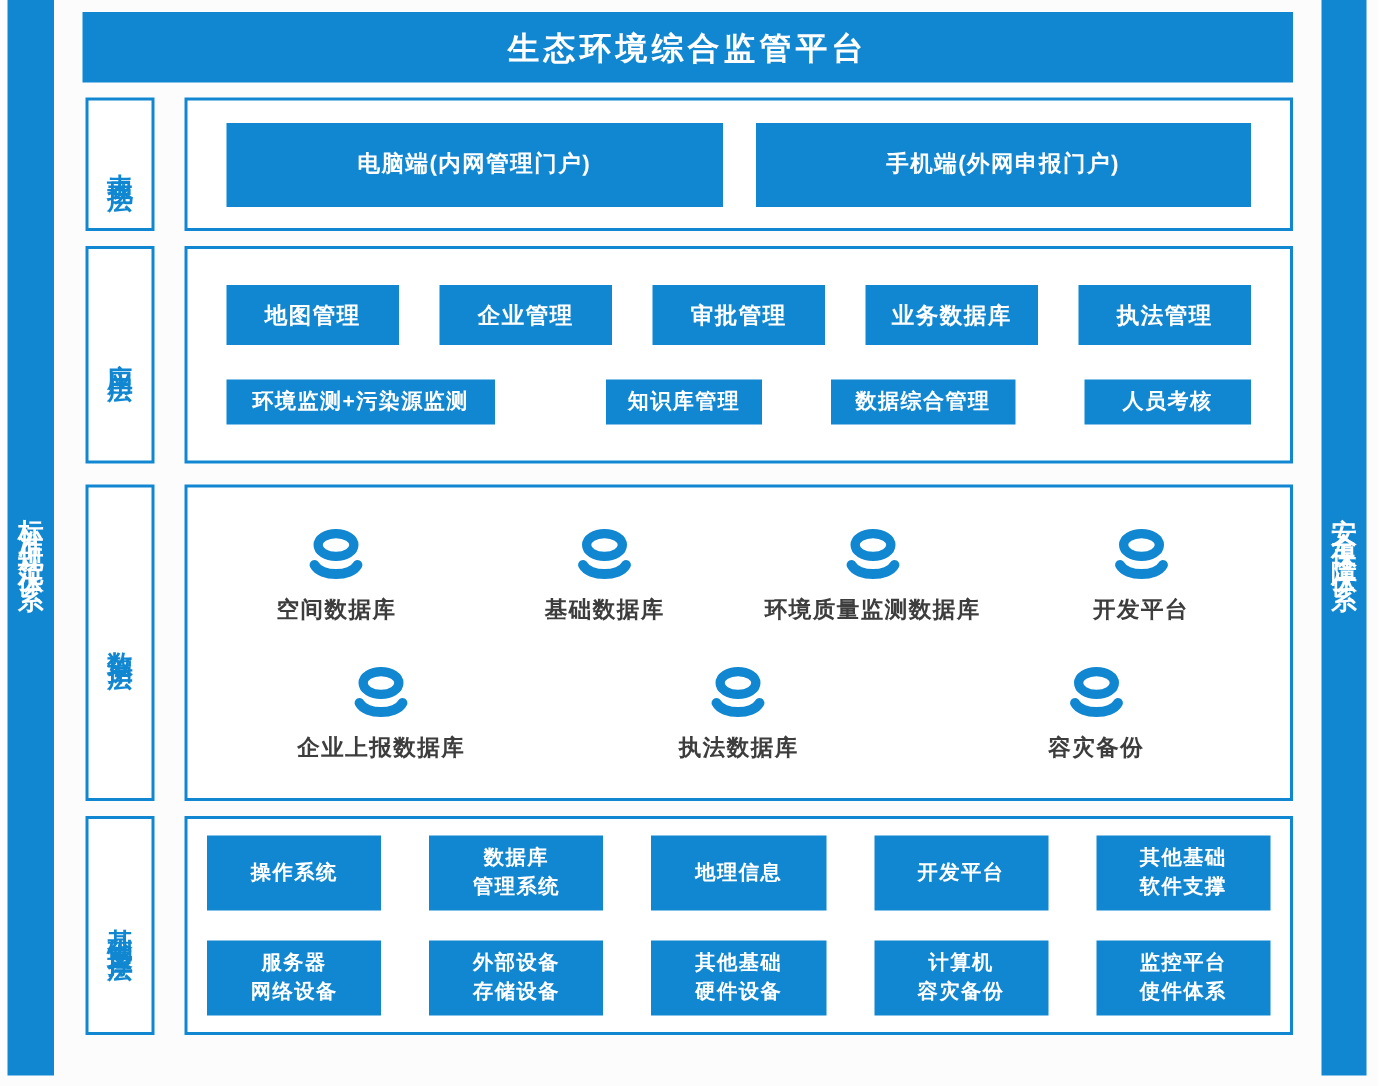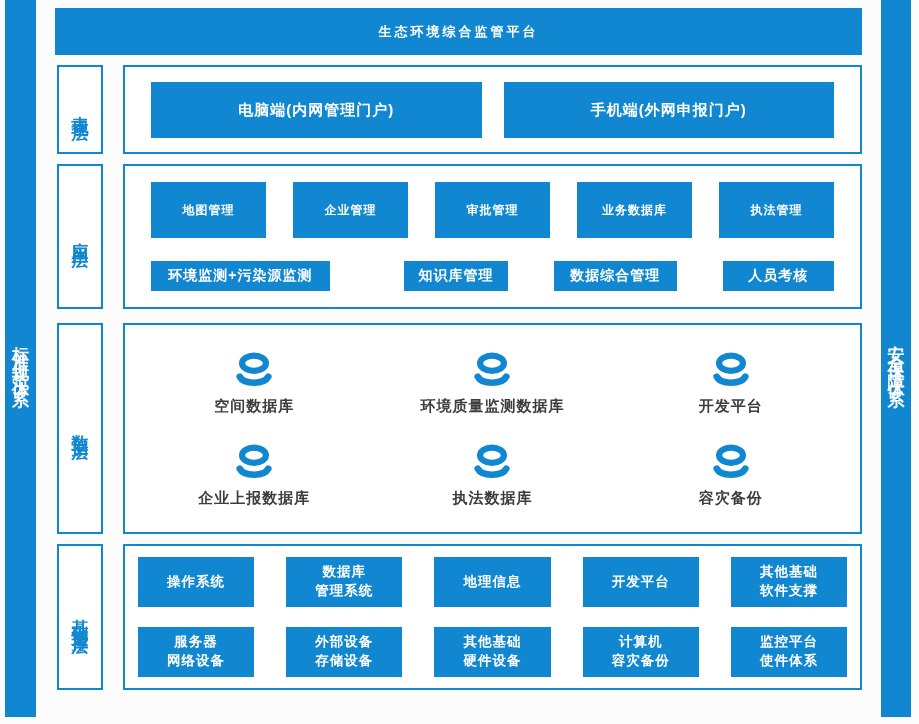--- a/index.html
+++ b/index.html
@@ -28,21 +28,21 @@
   .side-bar .v-text{
     writing-mode:vertical-rl;text-orientation:upright;
     color:#fff;font-weight:bold;font-size:17px;letter-spacing:9px;
     white-space:nowrap;
   }
   
   .banner{
     position:absolute;left:55px;top:8px;width:807px;height:47px;
     background:var(--blue);
     display:flex;align-items:center;justify-content:center;
-    color:#fff;font-weight:bold;font-size:13px;letter-spacing:3px;
+    color:#fff;font-weight:bold;font-size:21px;letter-spacing:3px;
   }
   
   #layers{
     position:absolute;left:57px;top:65px;width:805px;
     display:flex;flex-direction:column;
   }
   .layer-row{display:flex;}
   .layer-row.presentation{height:89px;margin-bottom:10px;}
   .layer-row.application{height:145px;margin-bottom:14px;}
   .layer-row.data{height:211px;margin-bottom:10px;}
@@ -72,21 +72,21 @@
     cursor:default;
   }
   .btn-row{display:flex;}
   
   .presentation .layer-content{padding:0 26px;gap:0;}
   .presentation .btn-row{gap:22px;}
   .presentation .btn{flex:1;height:56px;font-size:15px;letter-spacing:1px;}
   
   .application .layer-content{padding:0 26px;gap:23px;}
   .application .btn-row-0{gap:27px;}
-  .application .btn-row-0 .btn{flex:1;height:56px;font-size:12px;letter-spacing:1px;}
+  .application .btn-row-0 .btn{flex:1;height:40px;font-size:15px;letter-spacing:1px;}
   .application .btn-row-1{gap:46px;}
   .application .btn-row-1 .btn{height:30px;font-size:14px;letter-spacing:1px;}
   .application .btn-row-1 .btn:nth-child(1){flex:1.72;}
   .application .btn-row-1 .btn:nth-child(2){flex:1;margin-left:28px;}
   .application .btn-row-1 .btn:nth-child(3){flex:1.18;}
   .application .btn-row-1 .btn:nth-child(4){flex:1.07;}
   
   .data .layer-content{gap:26px;padding:0 10px;}
   .db-row{display:flex;}
   .db-cell{flex:1;display:flex;flex-direction:column;align-items:center;gap:7px;}
@@ -147,20 +147,27 @@
           <span class="v-text">数据层</span>
         </div>
         <div class="layer-content">
           <div class="db-row">
             <div class="db-cell">
               <svg width="46" height="40" viewBox="0 0 48 42">
                 <ellipse cx="24" cy="14" rx="12.5" ry="8" fill="none" stroke="#1187D1" stroke-width="6.5"></ellipse>
                 <path d="M9,28 C13.5,36.5 34.5,36.5 39,28" fill="none" stroke="#1187D1" stroke-width="7" stroke-linecap="round"></path>
               </svg>
               <span class="db-label">空间数据库</span>
+            </div>
+            <div class="db-cell">
+              <svg width="46" height="40" viewBox="0 0 48 42">
+                <ellipse cx="24" cy="14" rx="12.5" ry="8" fill="none" stroke="#1187D1" stroke-width="6.5"></ellipse>
+                <path d="M9,28 C13.5,36.5 34.5,36.5 39,28" fill="none" stroke="#1187D1" stroke-width="7" stroke-linecap="round"></path>
+              </svg>
+              <span class="db-label">基础数据库</span>
             </div>
             <div class="db-cell">
               <svg width="46" height="40" viewBox="0 0 48 42">
                 <ellipse cx="24" cy="14" rx="12.5" ry="8" fill="none" stroke="#1187D1" stroke-width="6.5"></ellipse>
                 <path d="M9,28 C13.5,36.5 34.5,36.5 39,28" fill="none" stroke="#1187D1" stroke-width="7" stroke-linecap="round"></path>
               </svg>
               <span class="db-label">环境质量监测数据库</span>
             </div>
             <div class="db-cell">
               <svg width="46" height="40" viewBox="0 0 48 42">

